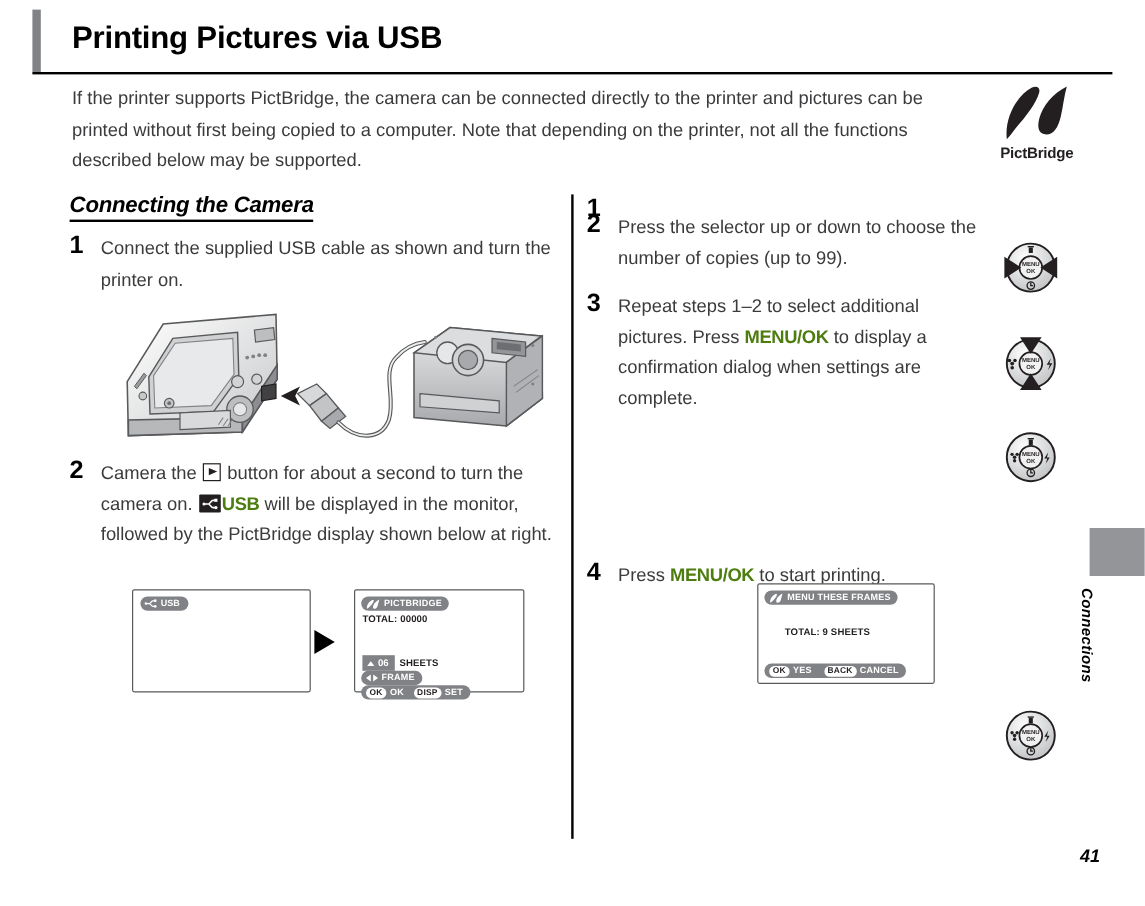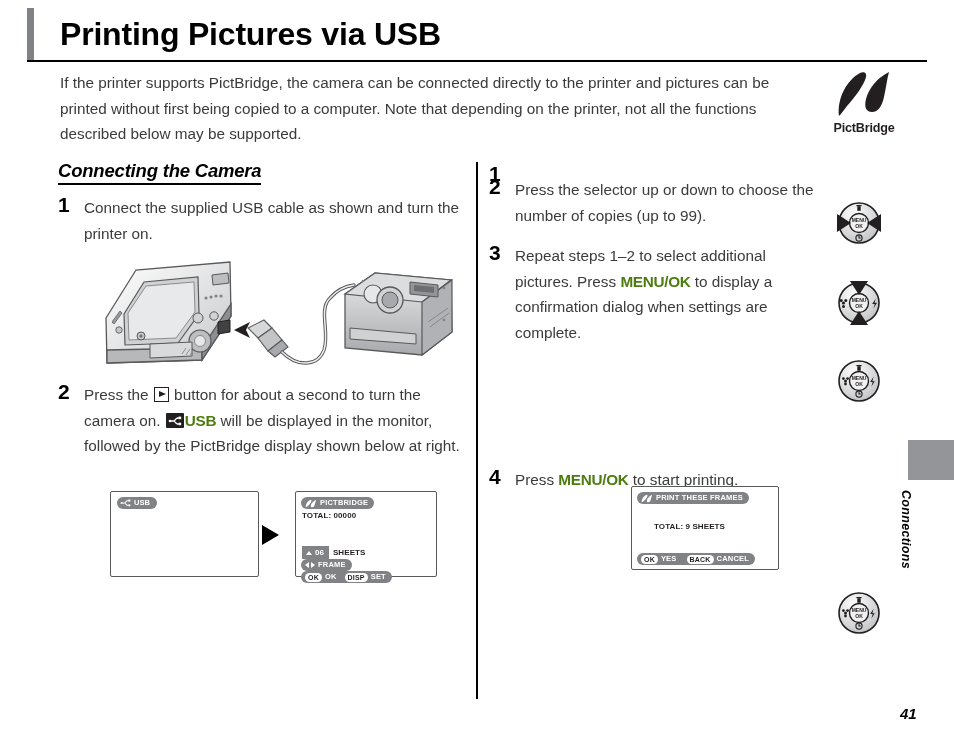--- a/index.html
+++ b/index.html
@@ -31,21 +31,21 @@
   }
   .title-rule {
     position: absolute;
     left: 0; top: 52px;
     width: 900px; height: 2px;
     background: #000;
   }
   .page-title {
     position: absolute;
     left: 33px; top: 8px;
-    font-size: 32px;
+    font-size: 26px;
     font-weight: bold;
     letter-spacing: -0.2px;
     color: #000;
     white-space: nowrap;
   }
 
   
   .intro {
     position: absolute;
     left: 60px; top: 70px;
@@ -278,21 +278,21 @@
     <div class="step" style="margin-top:4px;">
       <span class="step-num">1</span>
       <span>Connect the supplied USB cable as shown and turn the printer on.</span>
     </div>
 
     
     <div style="height:134px;"></div>
 
     <div class="step">
       <span class="step-num">2</span>
-      <span>Press the </span><span class="glyph-play"></span><span> button for about a second to turn the camera on.  </span><span class="glyph-usb"><svg width="14" height="12" viewBox="0 0 14 12">
+      <span>Camera the </span><span class="glyph-play"></span><span> button for about a second to turn the camera on.  </span><span class="glyph-usb"><svg width="14" height="12" viewBox="0 0 14 12">
             <path d="M2 6 h4 M6 6 l3 -3 M6 6 l3 3 M9 3 h2 M9 9 h2" stroke="#fff" stroke-width="1.3" fill="none"></path>
             <circle cx="2" cy="6" r="1.3" fill="#fff"></circle>
             <rect x="10.6" y="1.6" width="2.6" height="2.6" fill="#fff"></rect>
             <circle cx="11.9" cy="9" r="1.4" fill="#fff"></circle>
           </svg></span><b>USB</b><span> will be displayed in the monitor, followed by the PictBridge display shown below at right.</span>
     </div>
   </div>
 
   <div class="illus">
     <svg width="366" height="124" viewBox="0 0 366 124">
@@ -468,21 +468,21 @@
       <span>Press </span><b>MENU/OK</b><span> to start printing.</span>
     </div>
   </div>
 
   <div class="screen screen-conf">
     <div class="osd-pill" style="left:5px; top:5px; display:flex; align-items:center; gap:3px;">
       <svg width="12" height="9" viewBox="0 0 28 20">
         <path d="M2 19 C1 12 6 5 12 2 C14 1 16 2 15 4 C14 8 9 14 5 17 Z" fill="#fff"></path>
         <path d="M26 1 C20 4 16 8 14 13 C13 17 14 19 17 19 C20 19 22 16 23 12 C24 8 25 4 26 1 Z" fill="#fff"></path>
       </svg>
-      <span>PRINT THESE FRAMES</span>
+      <span>MENU THESE FRAMES</span>
     </div>
     <div class="osd-text" style="left:22px; top:19px;margin-top:16px;">TOTAL: 9 SHEETS</div>
 
     <div class="osd-pill" style="left:5px; bottom:4px; top:auto; display:flex; align-items:center; gap:3px;">
       <span class="osd-key" style="margin:0;">OK</span>
       <span>YES</span>
       <span class="osd-key" style="margin:0 0 0 7px;">BACK</span>
       <span>CANCEL</span>
     </div>
   </div>

